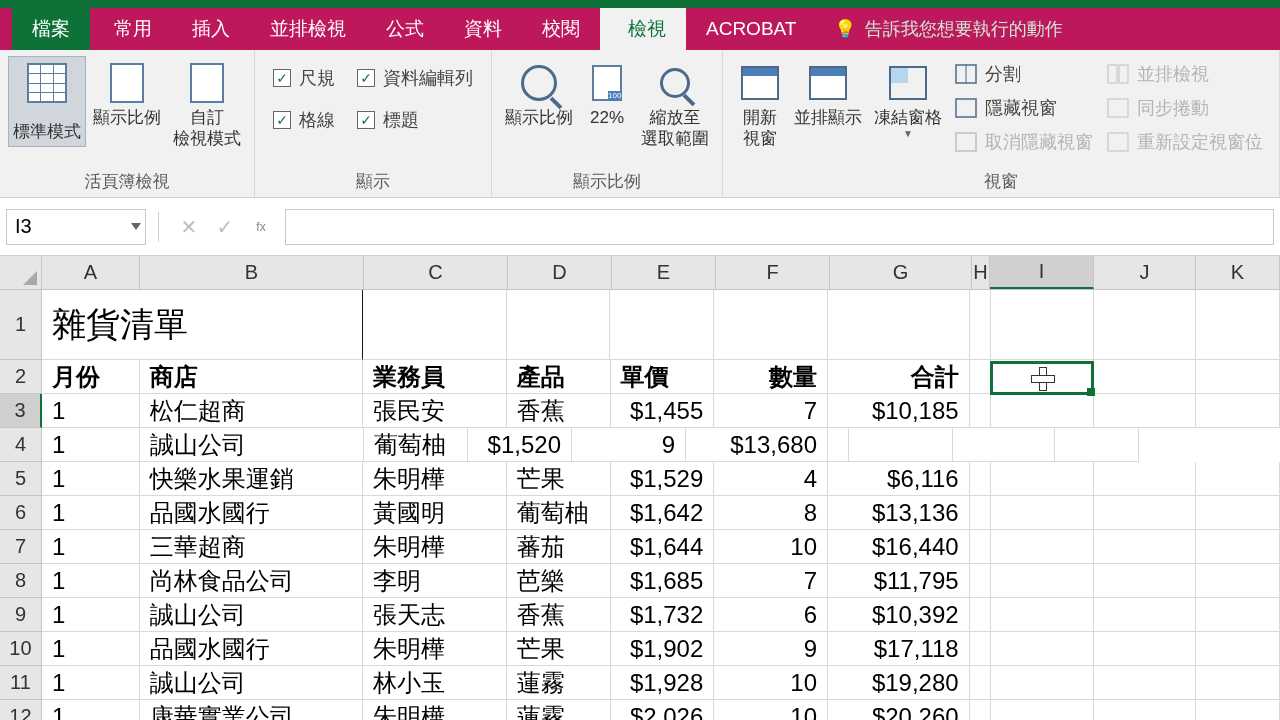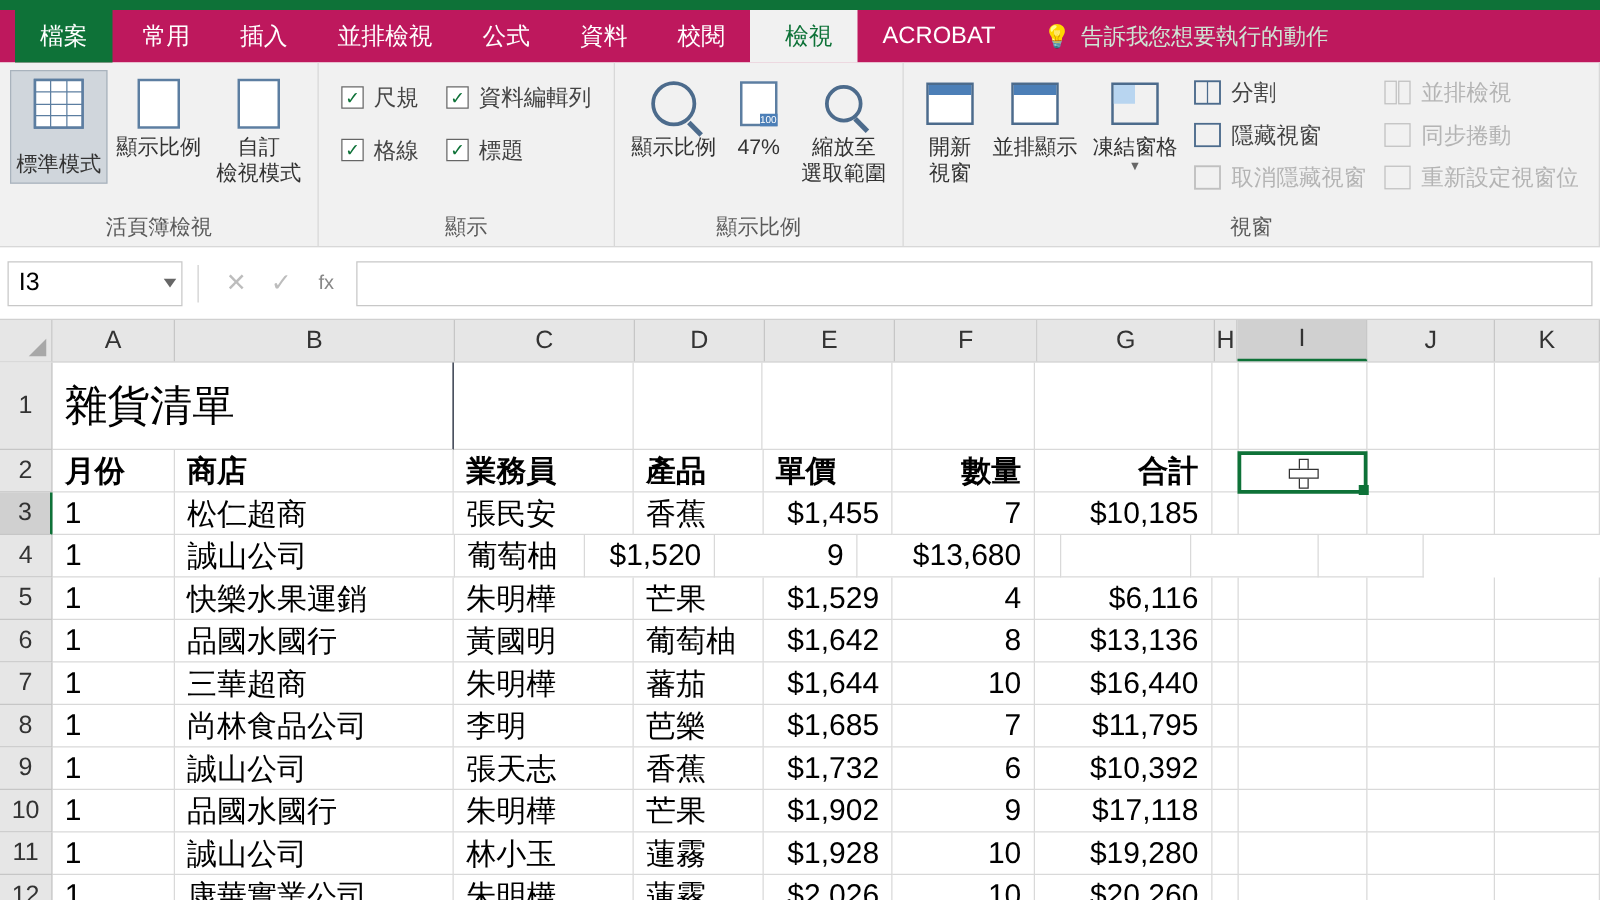--- a/index.html
+++ b/index.html
@@ -35,21 +35,21 @@
 .win-item { display: flex; align-items: center; gap: 8px; font-size: 18px; color: #444; }
 .win-item.disabled { color: #b4b4b4; }
 .win-ico { width: 22px; height: 20px; }
 
 
 .fbar { display: flex; align-items: center; height: 58px; border-bottom: 1px solid #d0d0d0; background: #fff; }
 .namebox { width: 140px; height: 36px; border: 1px solid #c8c8c8; margin-left: 6px; display: flex; align-items: center; padding: 0 8px; font-size: 20px; position: relative; }
 .namebox .dd { position: absolute; right: 4px; border-left: 5px solid transparent; border-right: 5px solid transparent; border-top: 7px solid #666; }
 .fdiv { width: 1px; height: 30px; background: #d0d0d0; margin: 0 12px; }
 .fbtn { width: 36px; height: 36px; display: flex; align-items: center; justify-content: center; color: #bdbdbd; font-size: 20px; }
-.fx { color: #888; font-size: 16px; }
+.fx { color: #888; font-size: 12px; }
 .finput { flex: 1; height: 36px; border: 1px solid #c8c8c8; margin: 0 6px; padding: 0 10px; font-size: 18px; outline: none; }
 
 
 .grid { position: relative; }
 .col-headers { display: flex; height: 34px; border-bottom: 1px solid #c6c6c6; }
 .corner { width: 42px; background: #e6e6e6; border-right: 1px solid #c6c6c6; position: relative; }
 .corner::after { content: ""; position: absolute; right: 4px; bottom: 4px; width: 0; height: 0; border-left: 14px solid transparent; border-bottom: 14px solid #a8a8a8; }
 .col-h { background: #e6e6e6; border-right: 1px solid #c6c6c6; display: flex; align-items: center; justify-content: center; font-size: 20px; color: #333; }
 .col-h.active { background: #d0d0d0; border-bottom: 2px solid #0e7238; }
 
@@ -193,21 +193,21 @@
             <div class="icon-zoom"></div>
           </div>
         <div class="lbl">顯示比例</div>
       </div>
       <div class="bigbtn">
         <div class="ico">
             <div class="icon-page" style="width:30px;height:36px;position:relative;">
               <div style="position:absolute;bottom:-2px;right:-2px;width:14px;height:10px;background:#4c7fb7;color:#fff;font-size:8px;line-height:10px;text-align:left;">100</div>
             </div>
           </div>
-        <div class="lbl">47%</div>
+        <div class="lbl">22%</div>
       </div>
       <div class="bigbtn">
         <div class="ico">
             <div class="icon-zoom" style="width:30px;height:30px;"></div>
           </div>
         <div class="lbl" style="white-space:pre-line">縮放至
 選取範圍</div>
       </div>
     </div>
     <div class="rgroup-label">顯示比例</div>

